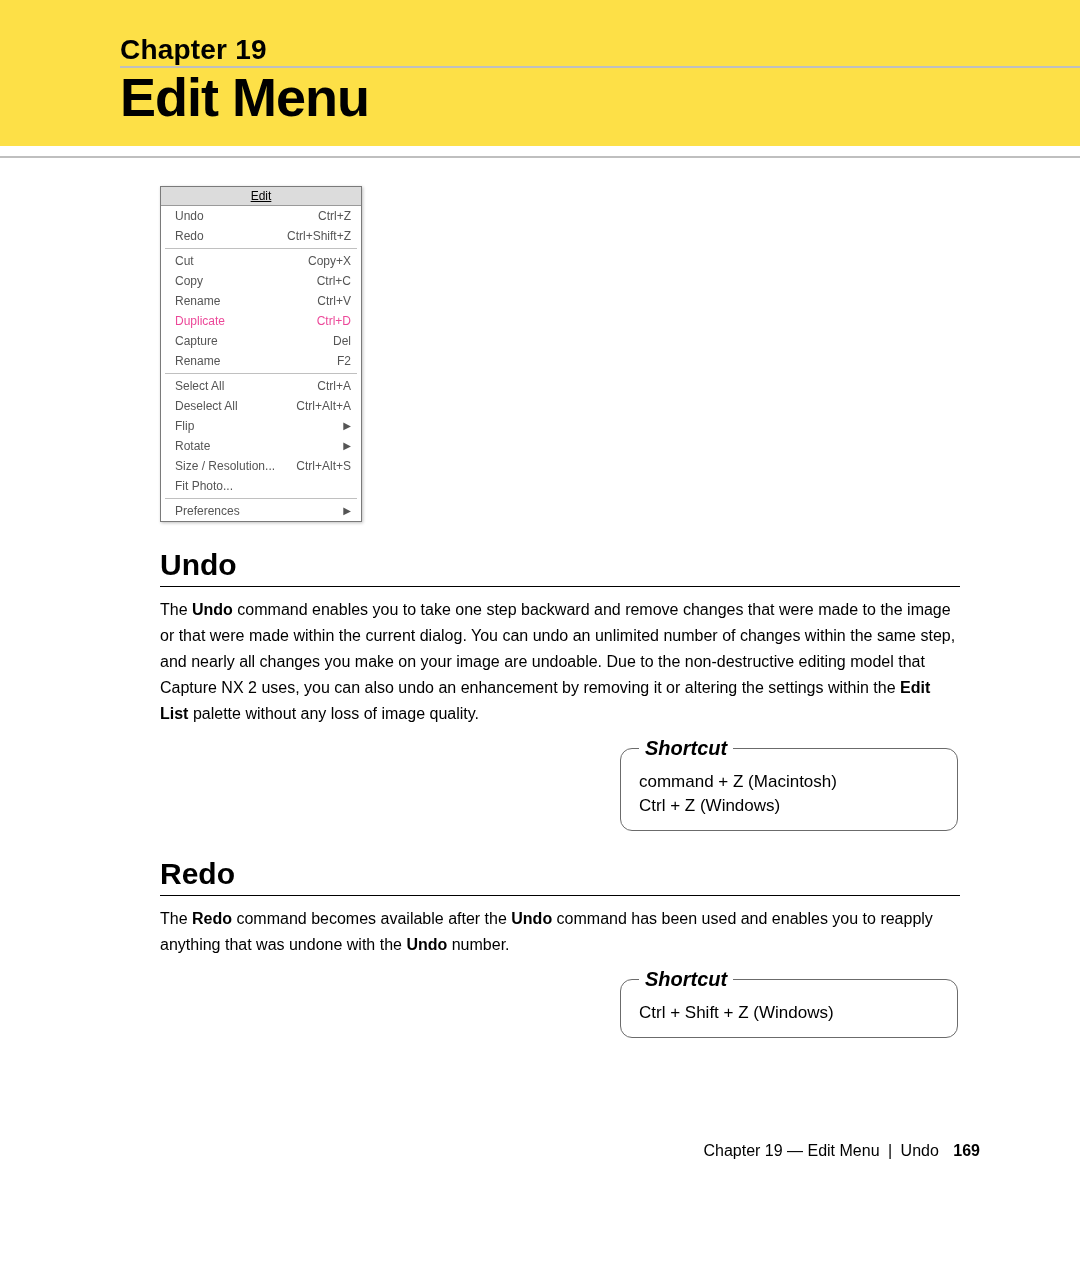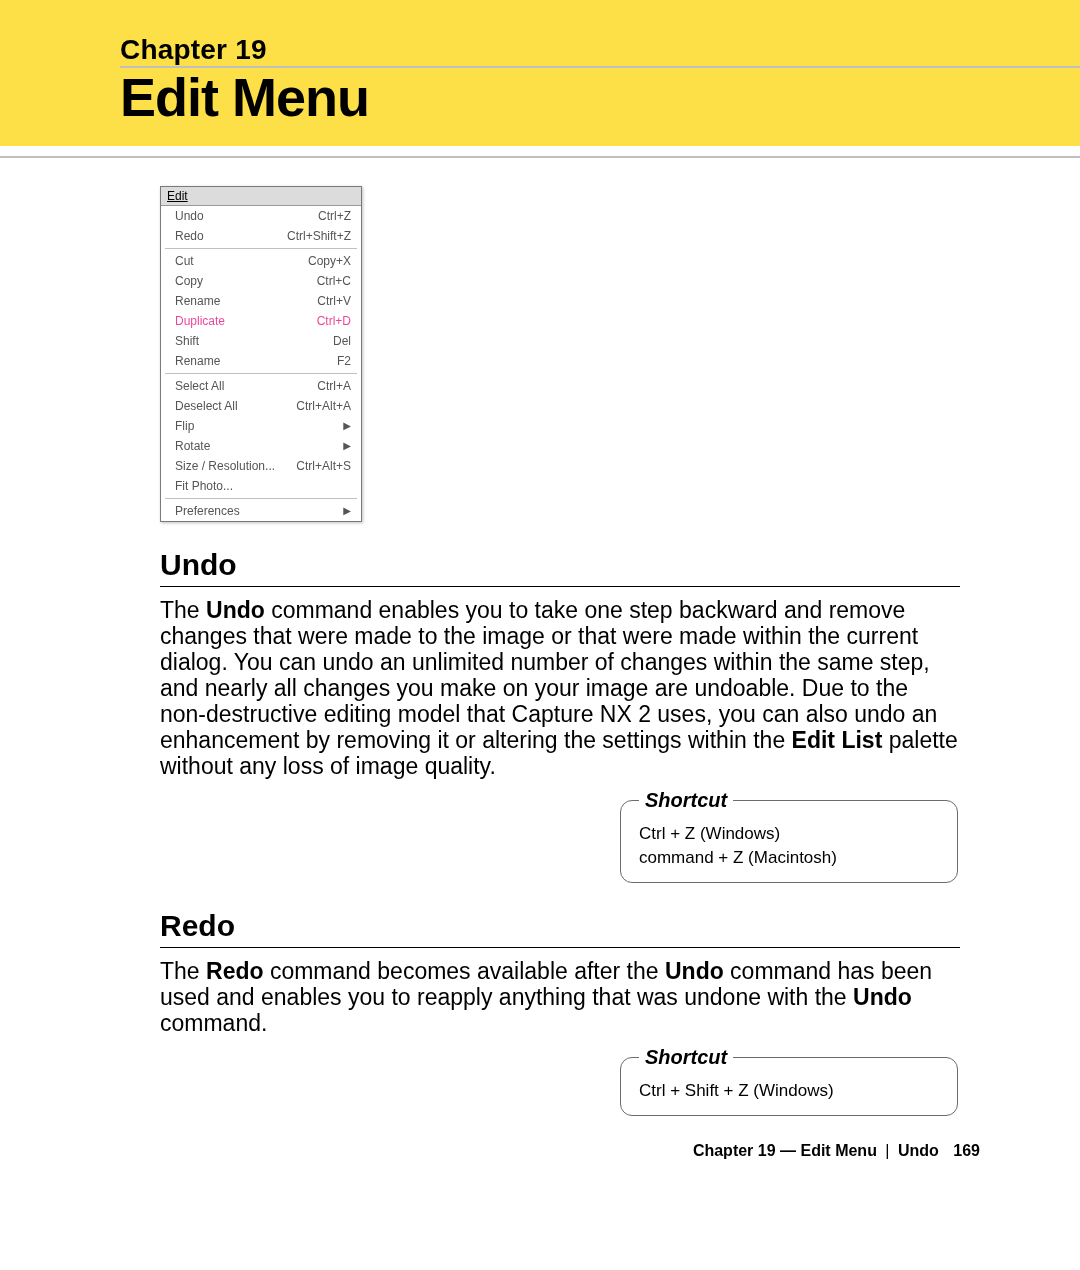--- a/index.html
+++ b/index.html
@@ -15,45 +15,45 @@
   .hdr-rule.bottom{margin-top:10px;}
 
   .page{padding:0 120px 0 160px;}
 
   
   .menuwrap{margin:28px 0 0 0;}
   .menu{width:200px;border:1px solid #7a7a7a;background:#fff;font-size:12px;
         font-family:Tahoma,Arial,sans-serif;
         box-shadow:1px 1px 3px rgba(0,0,0,.25);}
   .menu-title{background:#dcdcdc;border-bottom:1px solid #9a9a9a;padding:2px 6px;
-              font-size:12px;}
+              font-size:12px;text-align:center;}
   .menu-title .uc{text-decoration:underline;}
   .menu-row{display:flex;justify-content:space-between;align-items:center;
             padding:1px 10px 1px 14px;color:#555;line-height:18px;}
   .menu-row.sel{color:#ec4899;}
   .menu-sep{height:1px;background:#c0c0c0;margin:2px 4px;}
   .tri{font-size:10px;line-height:10px;}
 
   
   .sect{margin-top:26px;}
   h2.sect-h{font-size:30px;font-weight:700;margin:0 0 4px 0;}
   .rule{height:1px;background:#000;margin:0 0 10px 0;}
-  p.body{font-size:23px;line-height:26px;margin:0;}
+  p.body{font-size:16px;line-height:26px;margin:0;}
   .b{font-weight:700;}
 
   
   .short-wrap{display:flex;justify-content:flex-end;margin-top:10px;}
   .short{border:1px solid #6b6b6b;border-radius:12px;padding:10px 18px 12px 18px;
          width:300px;position:relative;background:#fff;}
   .short legend{font-size:20px;font-style:italic;font-weight:700;padding:0 6px;}
   .short .line{font-size:17px;line-height:24px;}
 
   
   .foot{position:absolute;right:100px;bottom:110px;font-size:16px;}
-  .foot .b{font-weight:700;text-align:center;}
+  .foot .b{font-weight:400;text-align:center;}
   .foot .sep{padding:0 4px;}
   .foot .pg{font-weight:700;padding-left:10px;}
 </style>
 </head>
 <body>
 
 <div class="hdr">
   <div class="hdr-inner">
     <div class="chap">Chapter 19</div>
     <div class="hdr-rule"></div>
@@ -89,21 +89,21 @@
           </div>
           <div class="menu-row">
             <span class="lbl">Rename</span>
             <span>Ctrl+V</span>
           </div>
           <div class="menu-row sel">
             <span class="lbl">Duplicate</span>
             <span>Ctrl+D</span>
           </div>
           <div class="menu-row">
-            <span class="lbl">Shift</span>
+            <span class="lbl">Capture</span>
             <span>Del</span>
           </div>
           <div class="menu-row">
             <span class="lbl">Rename</span>
             <span>F2</span>
           </div>
           <div class="menu-sep"></div>
           <div class="menu-row">
             <span class="lbl">Select All</span>
             <span>Ctrl+A</span>
@@ -139,31 +139,31 @@
 
   <div class="sect">
     <h2 class="sect-h">Undo</h2>
     <div class="rule"></div>
     <p class="body">
       <span>The </span><span class="b">Undo</span><span> command enables you to take one step backward and remove changes that were made to the image or that were made within the current dialog. You can undo an unlimited number of changes within the same step, and nearly all changes you make on your image are undoable. Due to the non-destructive editing model that Capture NX 2 uses, you can also undo an enhancement by removing it or altering the settings within the </span><span class="b">Edit List</span><span> palette without any loss of image quality.</span>
     </p>
     <div class="short-wrap">
       <fieldset class="short">
         <legend>Shortcut</legend>
+        <div class="line">command + Z (Macintosh)</div>
         <div class="line">Ctrl + Z (Windows)</div>
-        <div class="line">command + Z (Macintosh)</div>
       </fieldset>
     </div>
   </div>
 
   <div class="sect">
     <h2 class="sect-h">Redo</h2>
     <div class="rule"></div>
     <p class="body">
-      <span>The </span><span class="b">Redo</span><span> command becomes available after the </span><span class="b">Undo</span><span> command has been used and enables you to reapply anything that was undone with the </span><span class="b">Undo</span><span> command.</span>
+      <span>The </span><span class="b">Redo</span><span> command becomes available after the </span><span class="b">Undo</span><span> command has been used and enables you to reapply anything that was undone with the </span><span class="b">Undo</span><span> number.</span>
     </p>
     <div class="short-wrap">
       <fieldset class="short">
         <legend>Shortcut</legend>
         <div class="line">Ctrl + Shift + Z (Windows)</div>
       </fieldset>
     </div>
   </div>
 
 </div>

